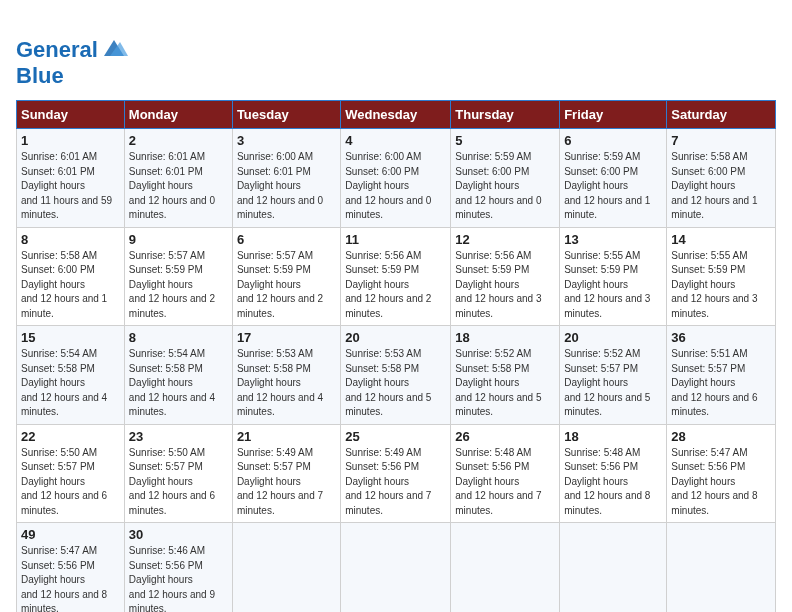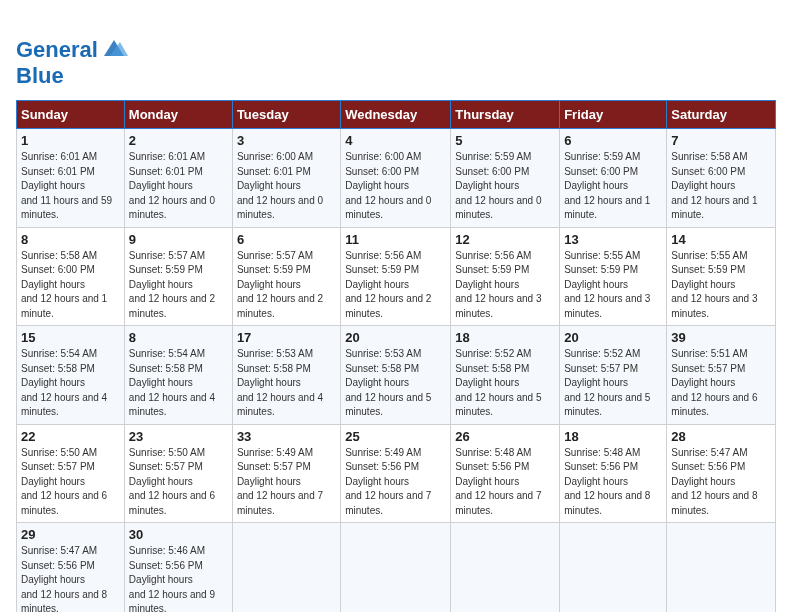--- a/index.html
+++ b/index.html
@@ -167,41 +167,41 @@
           <td><span class="day-num">8</span>
 <span class="day-detail">Sunrise: 5:54 AM<br>Sunset: 5:58 PM<br>Daylight hours<br>and 12 hours and 4 minutes.</span></td>
           <td><span class="day-num">17</span>
 <span class="day-detail">Sunrise: 5:53 AM<br>Sunset: 5:58 PM<br>Daylight hours<br>and 12 hours and 4 minutes.</span></td>
           <td><span class="day-num">20</span>
 <span class="day-detail">Sunrise: 5:53 AM<br>Sunset: 5:58 PM<br>Daylight hours<br>and 12 hours and 5 minutes.</span></td>
           <td><span class="day-num">18</span>
 <span class="day-detail">Sunrise: 5:52 AM<br>Sunset: 5:58 PM<br>Daylight hours<br>and 12 hours and 5 minutes.</span></td>
           <td><span class="day-num">20</span>
 <span class="day-detail">Sunrise: 5:52 AM<br>Sunset: 5:57 PM<br>Daylight hours<br>and 12 hours and 5 minutes.</span></td>
-          <td><span class="day-num">39</span>
+          <td><span class="day-num">36</span>
 <span class="day-detail">Sunrise: 5:51 AM<br>Sunset: 5:57 PM<br>Daylight hours<br>and 12 hours and 6 minutes.</span></td>
         </tr>
         <tr>
           <td><span class="day-num">22</span>
 <span class="day-detail">Sunrise: 5:50 AM<br>Sunset: 5:57 PM<br>Daylight hours<br>and 12 hours and 6 minutes.</span></td>
           <td><span class="day-num">23</span>
 <span class="day-detail">Sunrise: 5:50 AM<br>Sunset: 5:57 PM<br>Daylight hours<br>and 12 hours and 6 minutes.</span></td>
-          <td><span class="day-num">33</span>
+          <td><span class="day-num">21</span>
 <span class="day-detail">Sunrise: 5:49 AM<br>Sunset: 5:57 PM<br>Daylight hours<br>and 12 hours and 7 minutes.</span></td>
           <td><span class="day-num">25</span>
 <span class="day-detail">Sunrise: 5:49 AM<br>Sunset: 5:56 PM<br>Daylight hours<br>and 12 hours and 7 minutes.</span></td>
           <td><span class="day-num">26</span>
 <span class="day-detail">Sunrise: 5:48 AM<br>Sunset: 5:56 PM<br>Daylight hours<br>and 12 hours and 7 minutes.</span></td>
           <td><span class="day-num">18</span>
 <span class="day-detail">Sunrise: 5:48 AM<br>Sunset: 5:56 PM<br>Daylight hours<br>and 12 hours and 8 minutes.</span></td>
           <td><span class="day-num">28</span>
 <span class="day-detail">Sunrise: 5:47 AM<br>Sunset: 5:56 PM<br>Daylight hours<br>and 12 hours and 8 minutes.</span></td>
         </tr>
         <tr>
-          <td><span class="day-num">29</span>
+          <td><span class="day-num">49</span>
 <span class="day-detail">Sunrise: 5:47 AM<br>Sunset: 5:56 PM<br>Daylight hours<br>and 12 hours and 8 minutes.</span></td>
           <td><span class="day-num">30</span>
 <span class="day-detail">Sunrise: 5:46 AM<br>Sunset: 5:56 PM<br>Daylight hours<br>and 12 hours and 9 minutes.</span></td>
           <td class="empty-cell"></td>
           <td class="empty-cell"></td>
           <td class="empty-cell"></td>
           <td class="empty-cell"></td>
           <td class="empty-cell"></td>
         </tr>
       </tbody>

